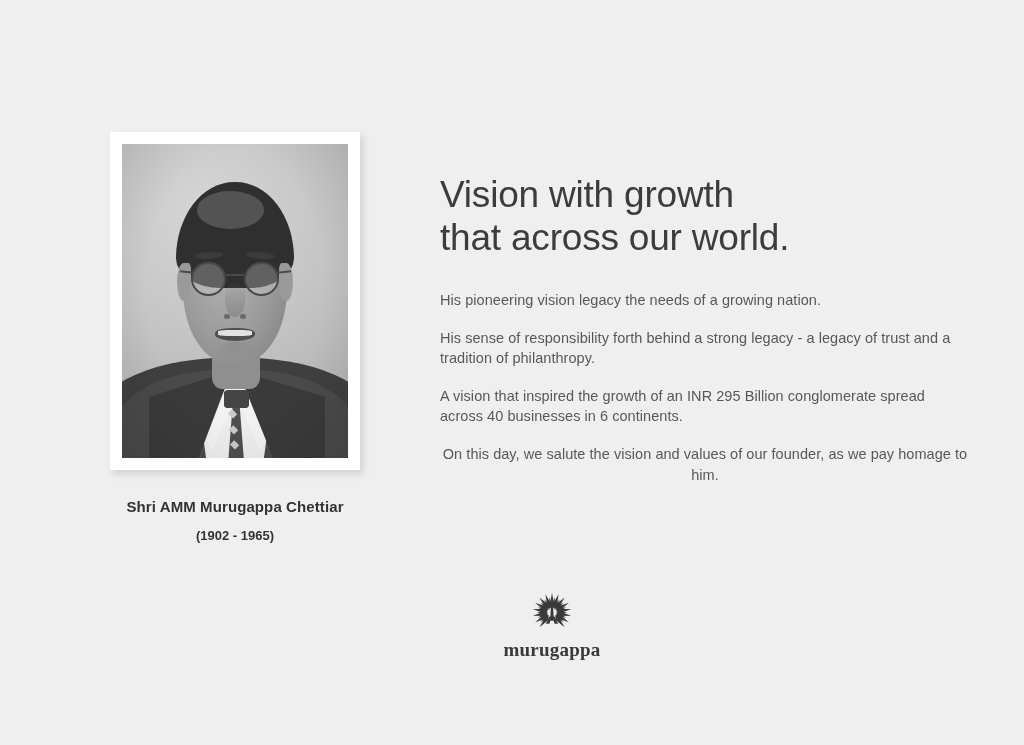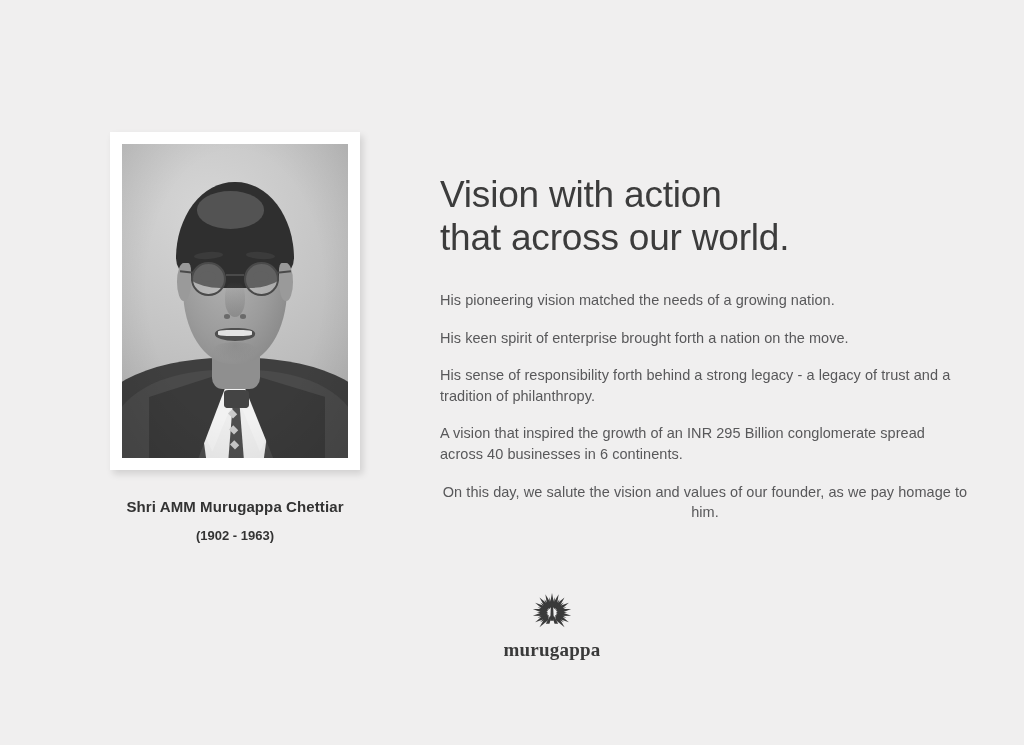--- a/index.html
+++ b/index.html
@@ -416,32 +416,31 @@
         <div class="pt pt-nostril-r"></div>
         <div class="pt pt-mouth">
             <div class="pt pt-teeth"></div>
           </div>
         <div class="pt pt-chin"></div>
         <div class="pt pt-vignette"></div>
       </div>
     </div>
     <div class="caption">
       <div class="caption-name">Shri AMM Murugappa Chettiar</div>
-      <div class="caption-years">(1902 - 1963)</div>
+      <div class="caption-years">(1902 - 1965)</div>
     </div>
   </div>
 
   <div class="content">
     <h1 class="headline">
-      <span class="line">Vision with action</span>
+      <span class="line">Vision with growth</span>
       <span class="line">that across our world.</span>
     </h1>
     <div class="body-copy">
-      <p class="para">His pioneering vision matched the needs of a growing nation.</p>
-      <p class="para">His keen spirit of enterprise brought forth a nation on the move.</p>
+      <p class="para">His pioneering vision legacy the needs of a growing nation.</p>
       <p class="para wide">His sense of responsibility forth behind a strong legacy - a legacy of trust and a tradition of philanthropy.</p>
       <p class="para wide">A vision that inspired the growth of an INR 295 Billion conglomerate spread across 40 businesses in 6 continents.</p>
       <p class="para last">On this day, we salute the vision and values of our founder, as we pay homage to him.</p>
     </div>
   </div>
 
   <div class="logo">
     <svg class="logo-mark" viewBox="0 0 100 86">
       <g fill="#3a3a3a">
         <g id="petals" transform="translate(50,40)">

